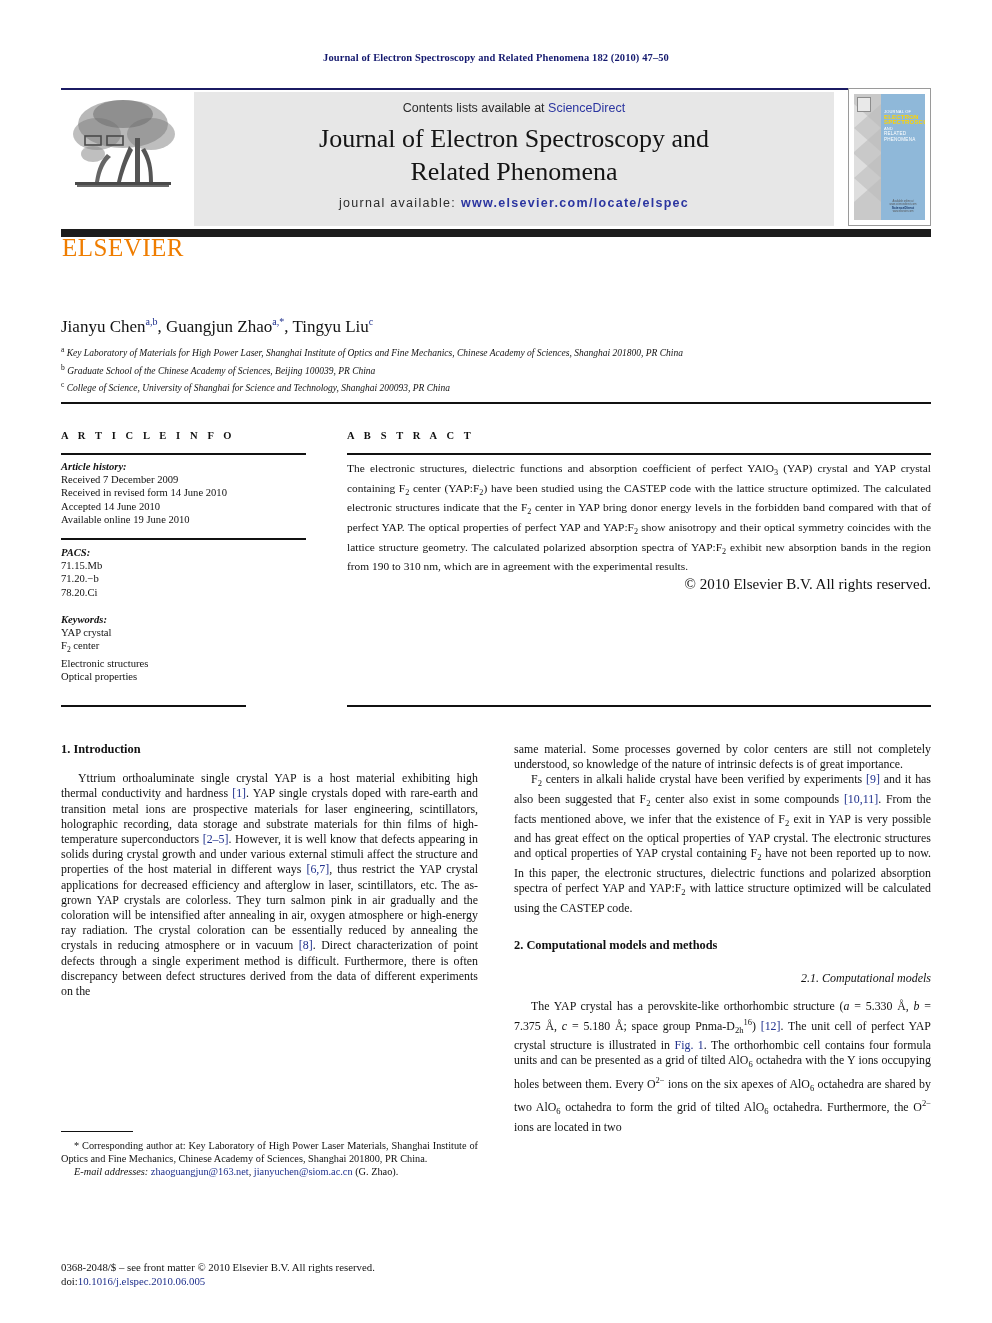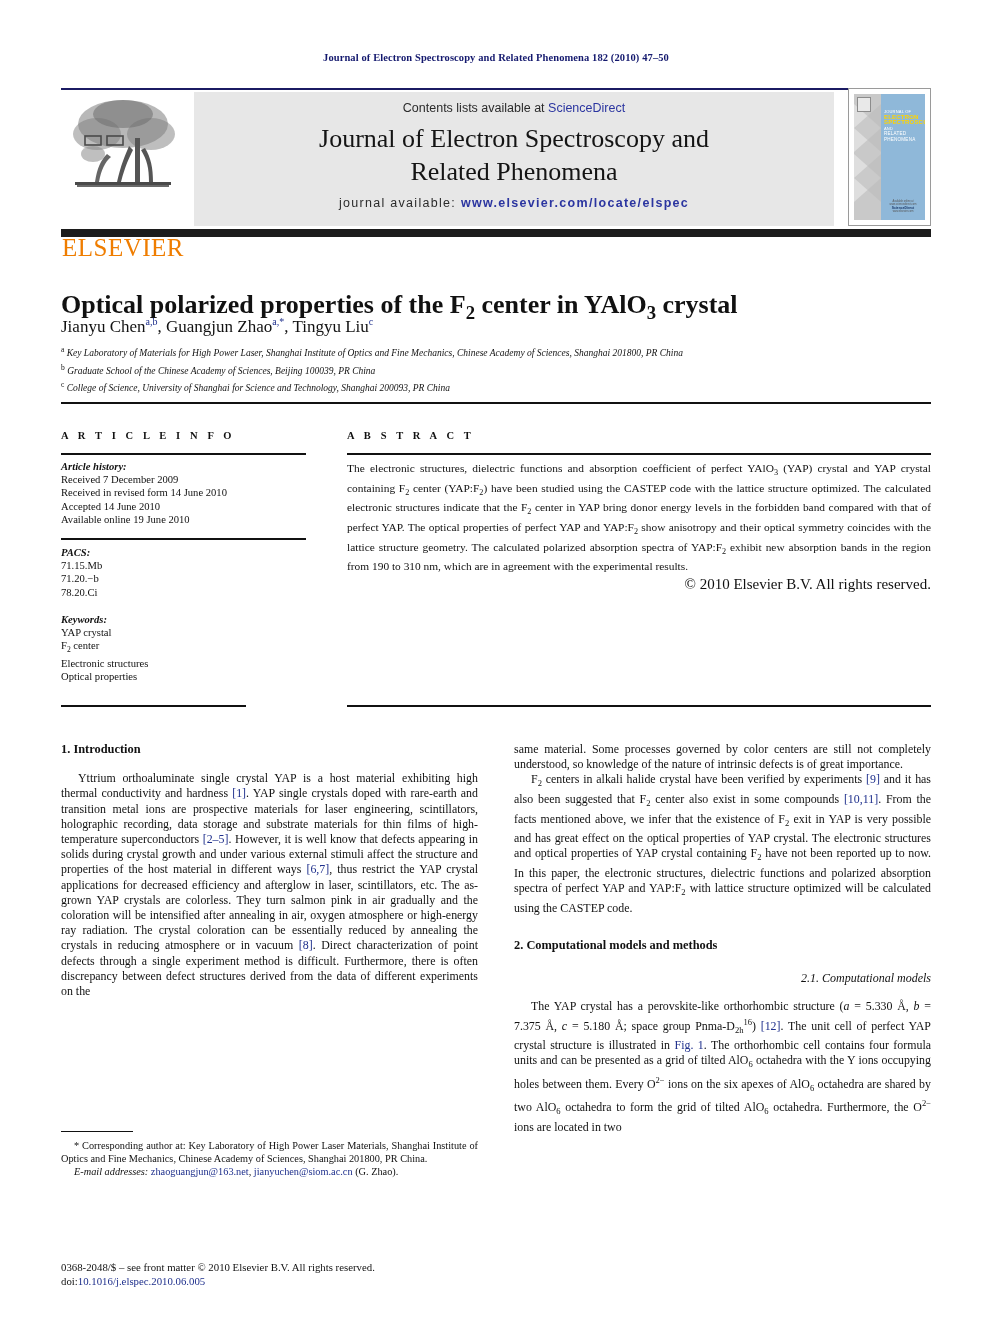--- a/index.html
+++ b/index.html
@@ -402,23 +402,20 @@
         <div class="cover-foot">
           <div>Available online at www.sciencedirect.com</div>
           <div class="bar">ScienceDirect</div>
           <div>www.elsevier.com</div>
         </div>
       </div>
     </div>
   </div>
   <div class="masthead-bar"></div>
 
-  <h1 class="article-title">
-    <span>Optical polarized properties of the F</span><sub>2</sub><span> center in YAlO</span><sub>3</sub><span> crystal</span>
-  </h1>
 
   <div class="authors">
     <span>Jianyu Chen</span><sup>a,b</sup>, <span>Guangjun Zhao</span><sup>a,*</sup>, <span>Tingyu Liu</span><sup>c</sup>
   </div>
 
   <div class="affiliations">
     <div><sup>a</sup> <span>Key Laboratory of Materials for High Power Laser, Shanghai Institute of Optics and Fine Mechanics, Chinese Academy of Sciences, Shanghai 201800, PR China</span></div>
     <div><sup>b</sup> <span>Graduate School of the Chinese Academy of Sciences, Beijing 100039, PR China</span></div>
     <div><sup>c</sup> <span>College of Science, University of Shanghai for Science and Technology, Shanghai 200093, PR China</span></div>
   </div>

